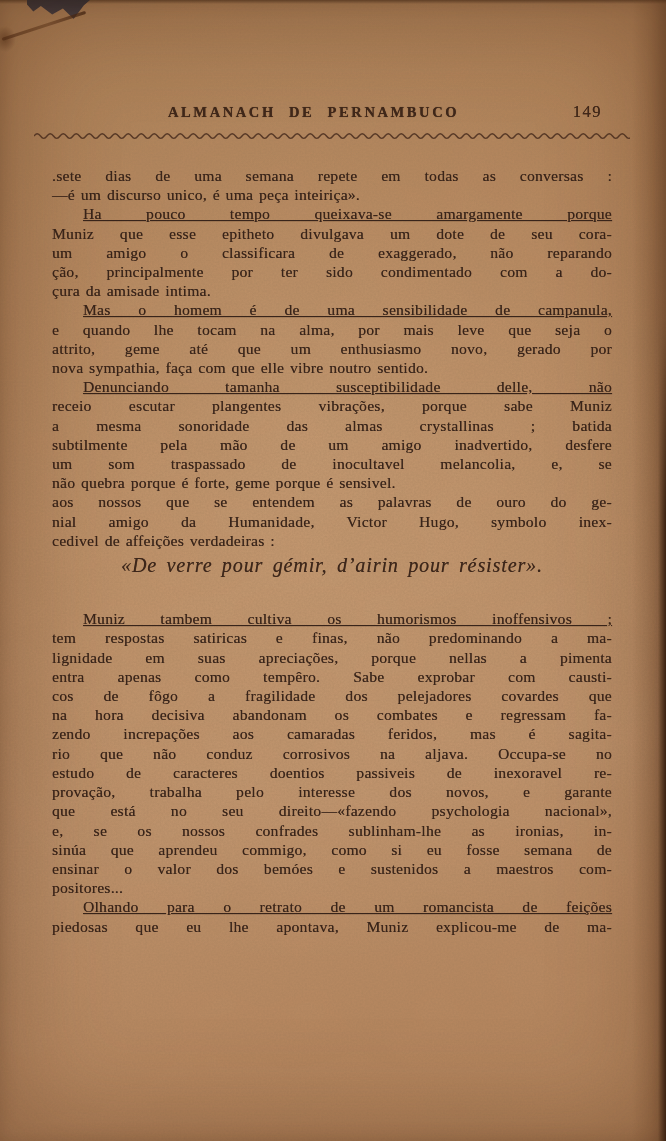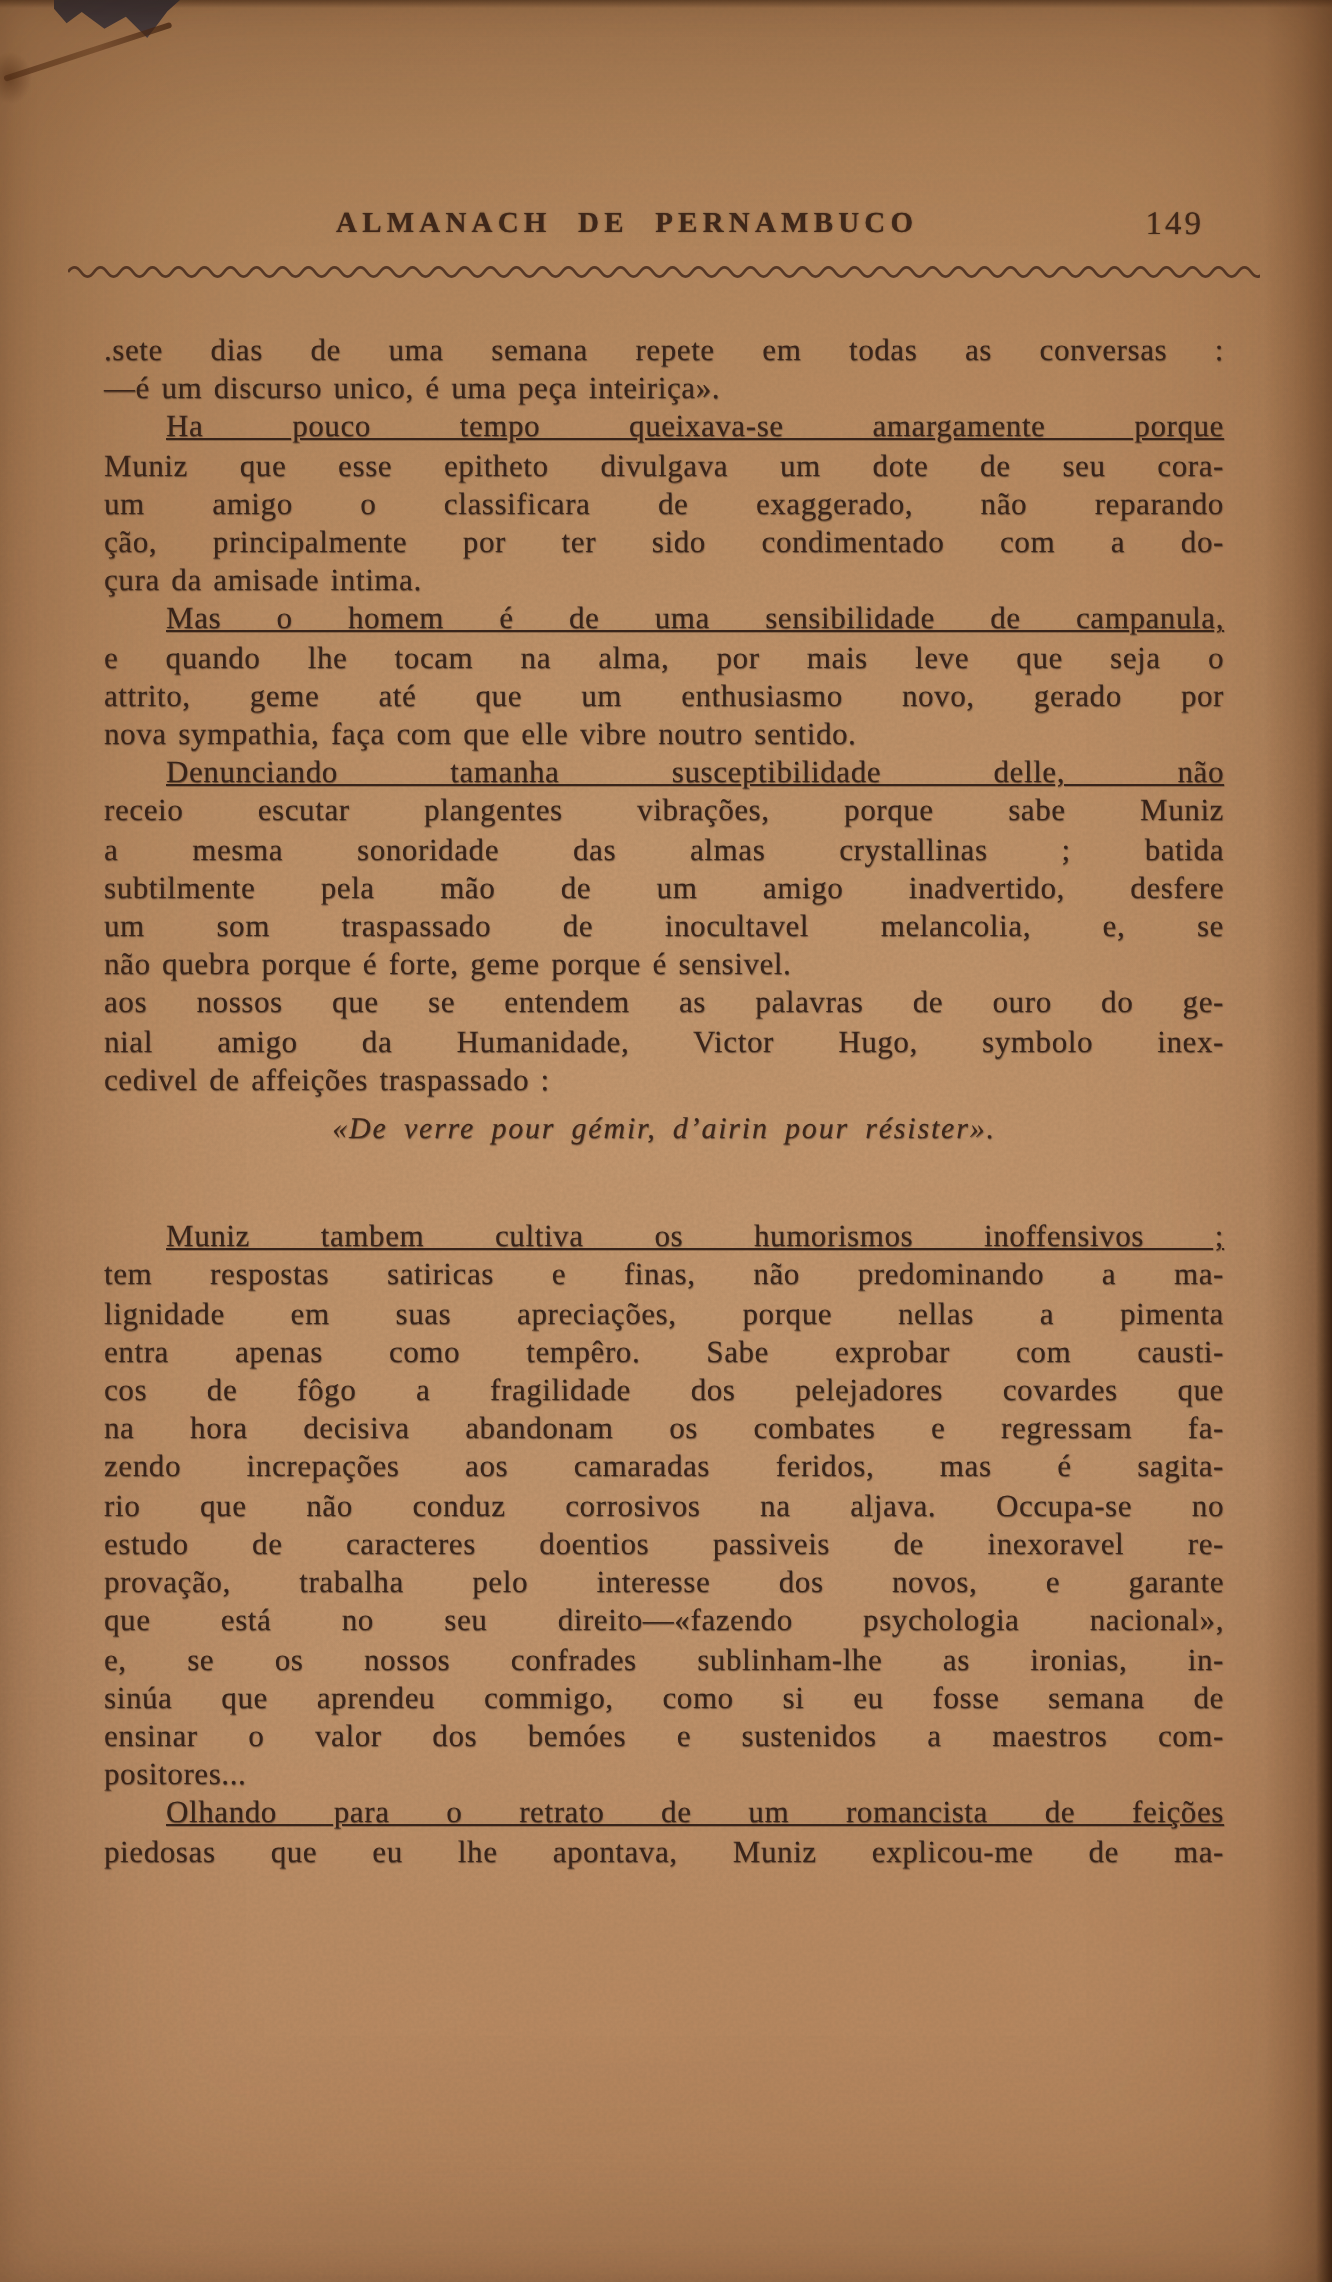--- a/index.html
+++ b/index.html
@@ -76,21 +76,21 @@
     text-shadow: 0.25px 0.25px 0.6px rgba(56,34,22,0.65);
   }
   .para { margin: 0; }
   .line { text-align: justify; text-align-last: justify; white-space: normal; }
   .line.no-just { text-align-last: left; }
   .para.indent .line.first { text-indent: 31px; text-decoration: underline; }
   .quote {
     margin: 6px 0 34px 0;
     text-align: center;
     font-style: italic;
-    font-size: 15px; letter-spacing: 0.9px; word-spacing: 3.5px;
+    font-size: 20px; letter-spacing: 0.9px; word-spacing: 3.5px;
     color: #3c261a;
   }
 </style>
 </head>
 <body>
 
 <div class="page">
 
   <svg class="grain" width="666" height="1141" aria-hidden="true">
     <filter id="grainFine">
@@ -141,21 +141,21 @@
         <div class="line first">Denunciando tamanha susceptibilidade delle, não</div>
         <div class="line">receio escutar plangentes vibrações, porque sabe Muniz</div>
         <div class="line">a mesma sonoridade das almas crystallinas ; batida</div>
         <div class="line">subtilmente pela mão de um amigo inadvertido, desfere</div>
         <div class="line">um som traspassado de inocultavel melancolia, e, se</div>
         <div class="line no-just">não quebra porque é forte, geme porque é sensivel.</div>
       </div>
       <div class="para indent">
         <div class="line">aos nossos que se entendem as palavras de ouro do ge-</div>
         <div class="line">nial amigo da Humanidade, Victor Hugo, symbolo inex-</div>
-        <div class="line no-just">cedivel de affeições traspassado :</div>
+        <div class="line no-just">cedivel de affeições verdadeiras :</div>
       </div>
       <div class="quote">«De verre pour gémir, d’airin pour résister».</div>
       <div class="para indent">
         <div class="line first">Muniz tambem cultiva os humorismos inoffensivos ;</div>
         <div class="line">tem respostas satiricas e finas, não predominando a ma-</div>
         <div class="line">lignidade em suas apreciações, porque nellas a pimenta</div>
         <div class="line">entra apenas como tempêro. Sabe exprobar com causti-</div>
         <div class="line">cos de fôgo a fragilidade dos pelejadores covardes que</div>
         <div class="line">na hora decisiva abandonam os combates e regressam fa-</div>
         <div class="line">zendo increpações aos camaradas feridos, mas é sagita-</div>

